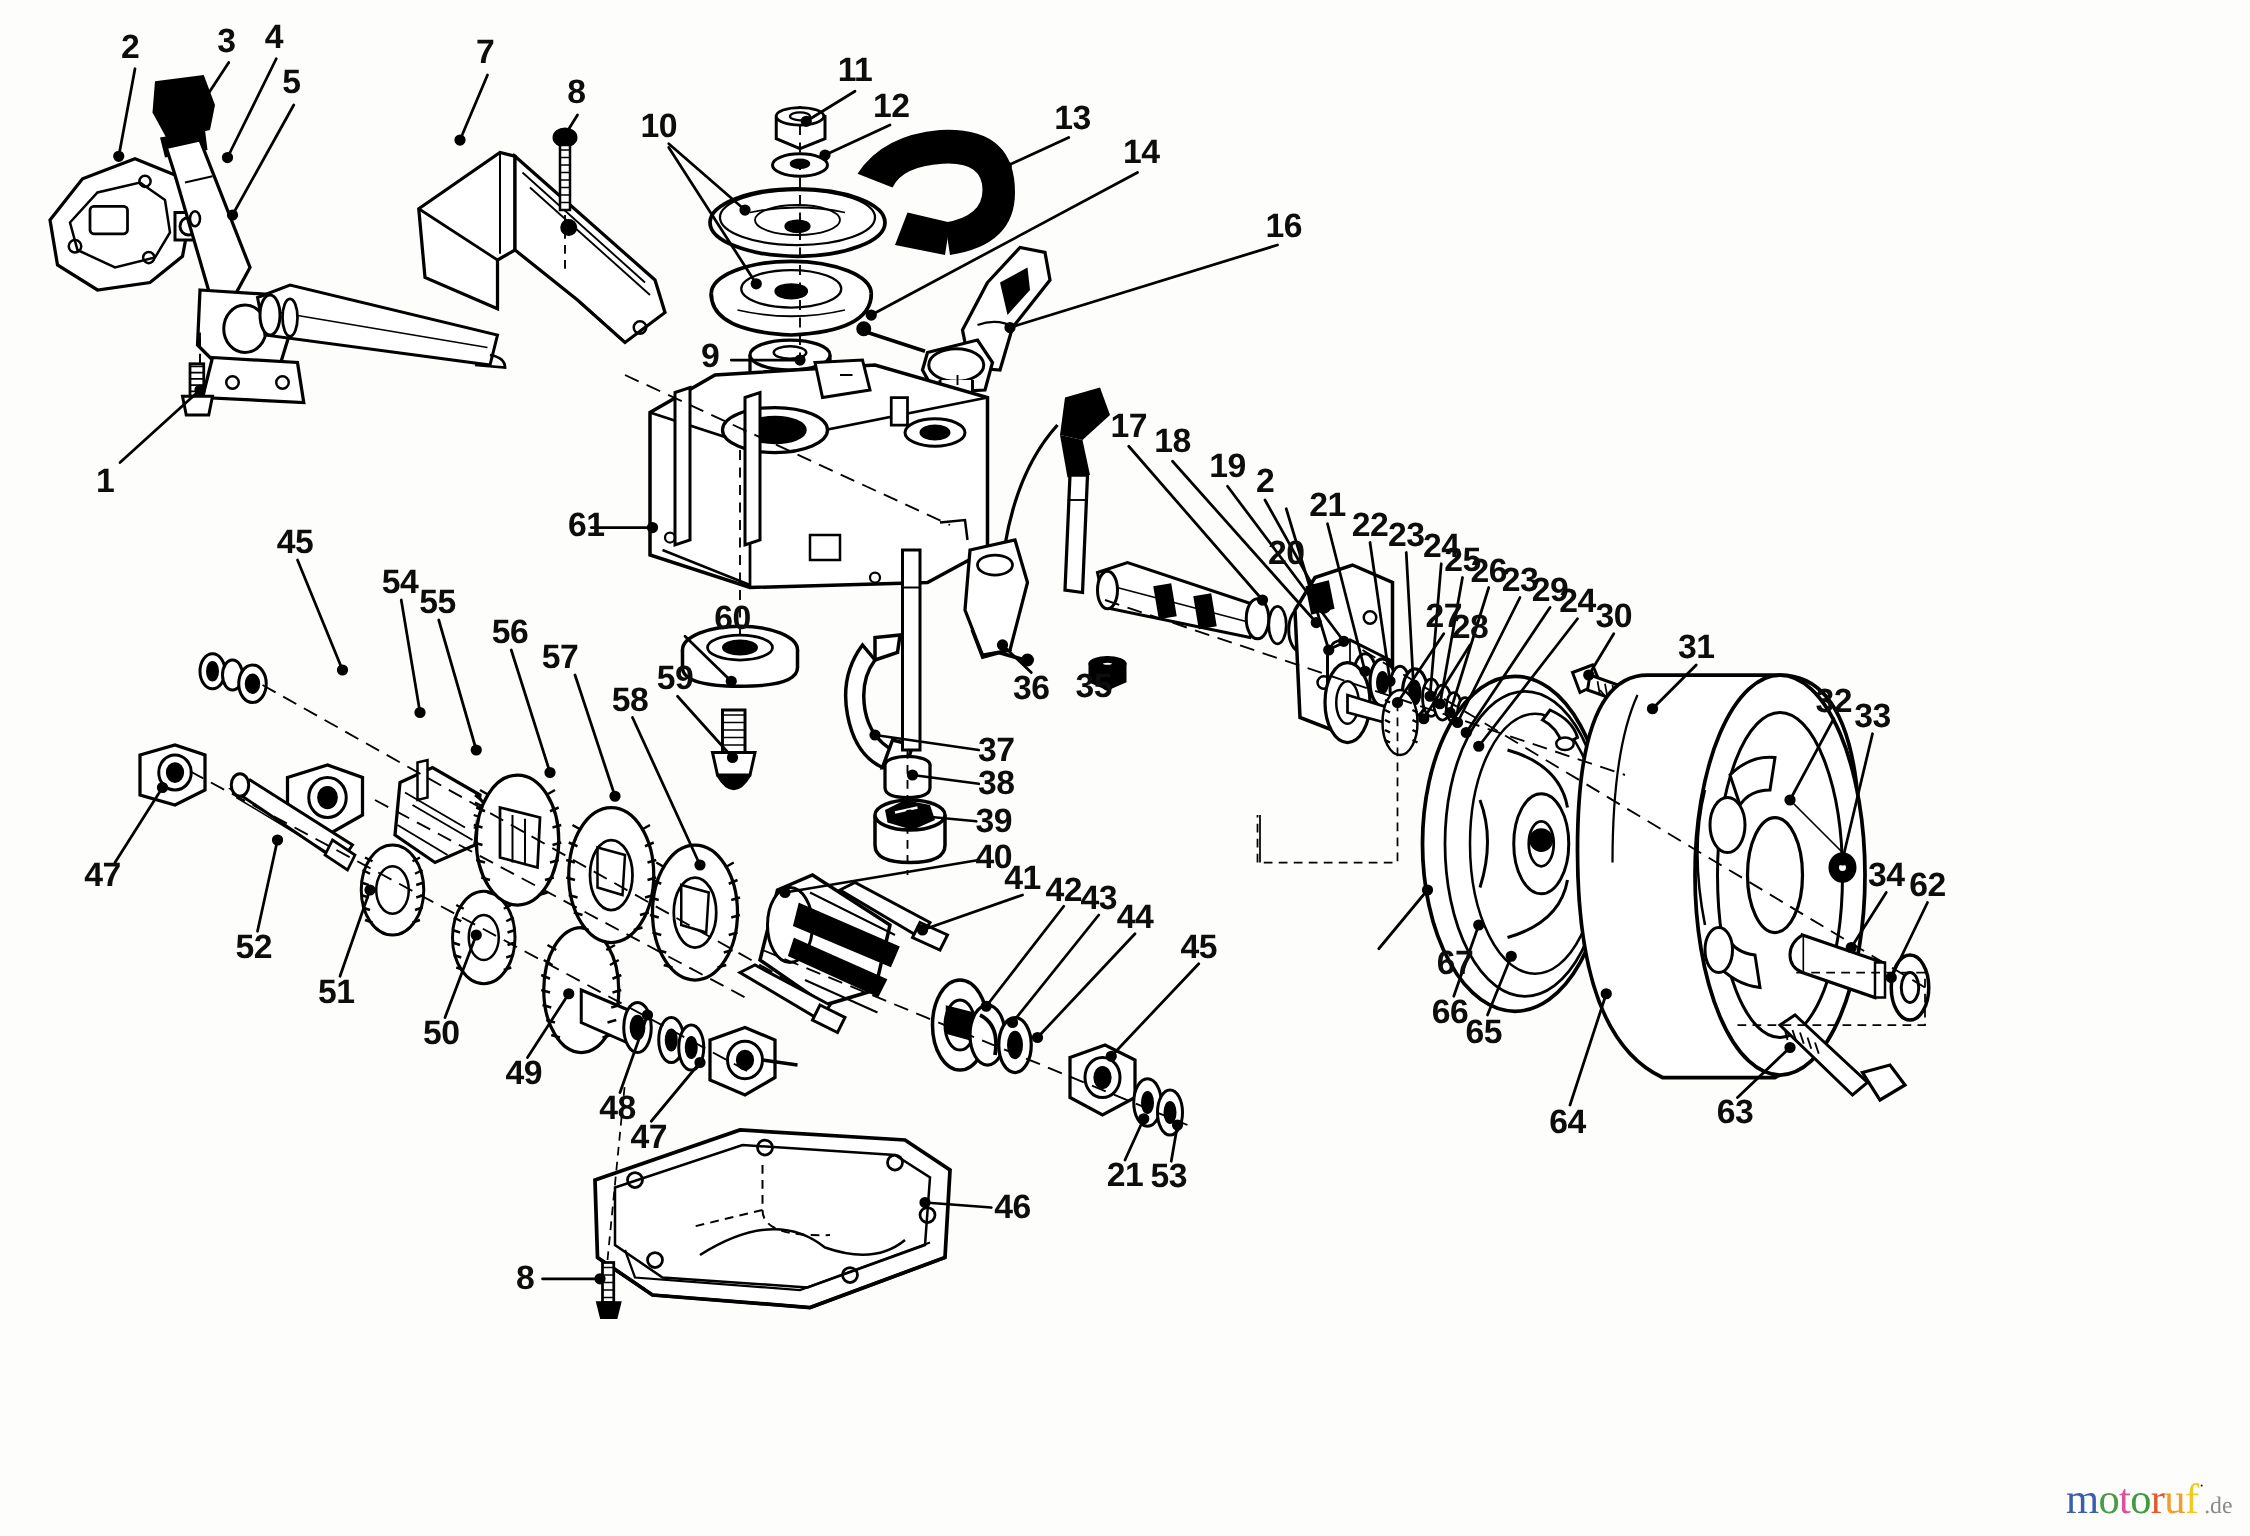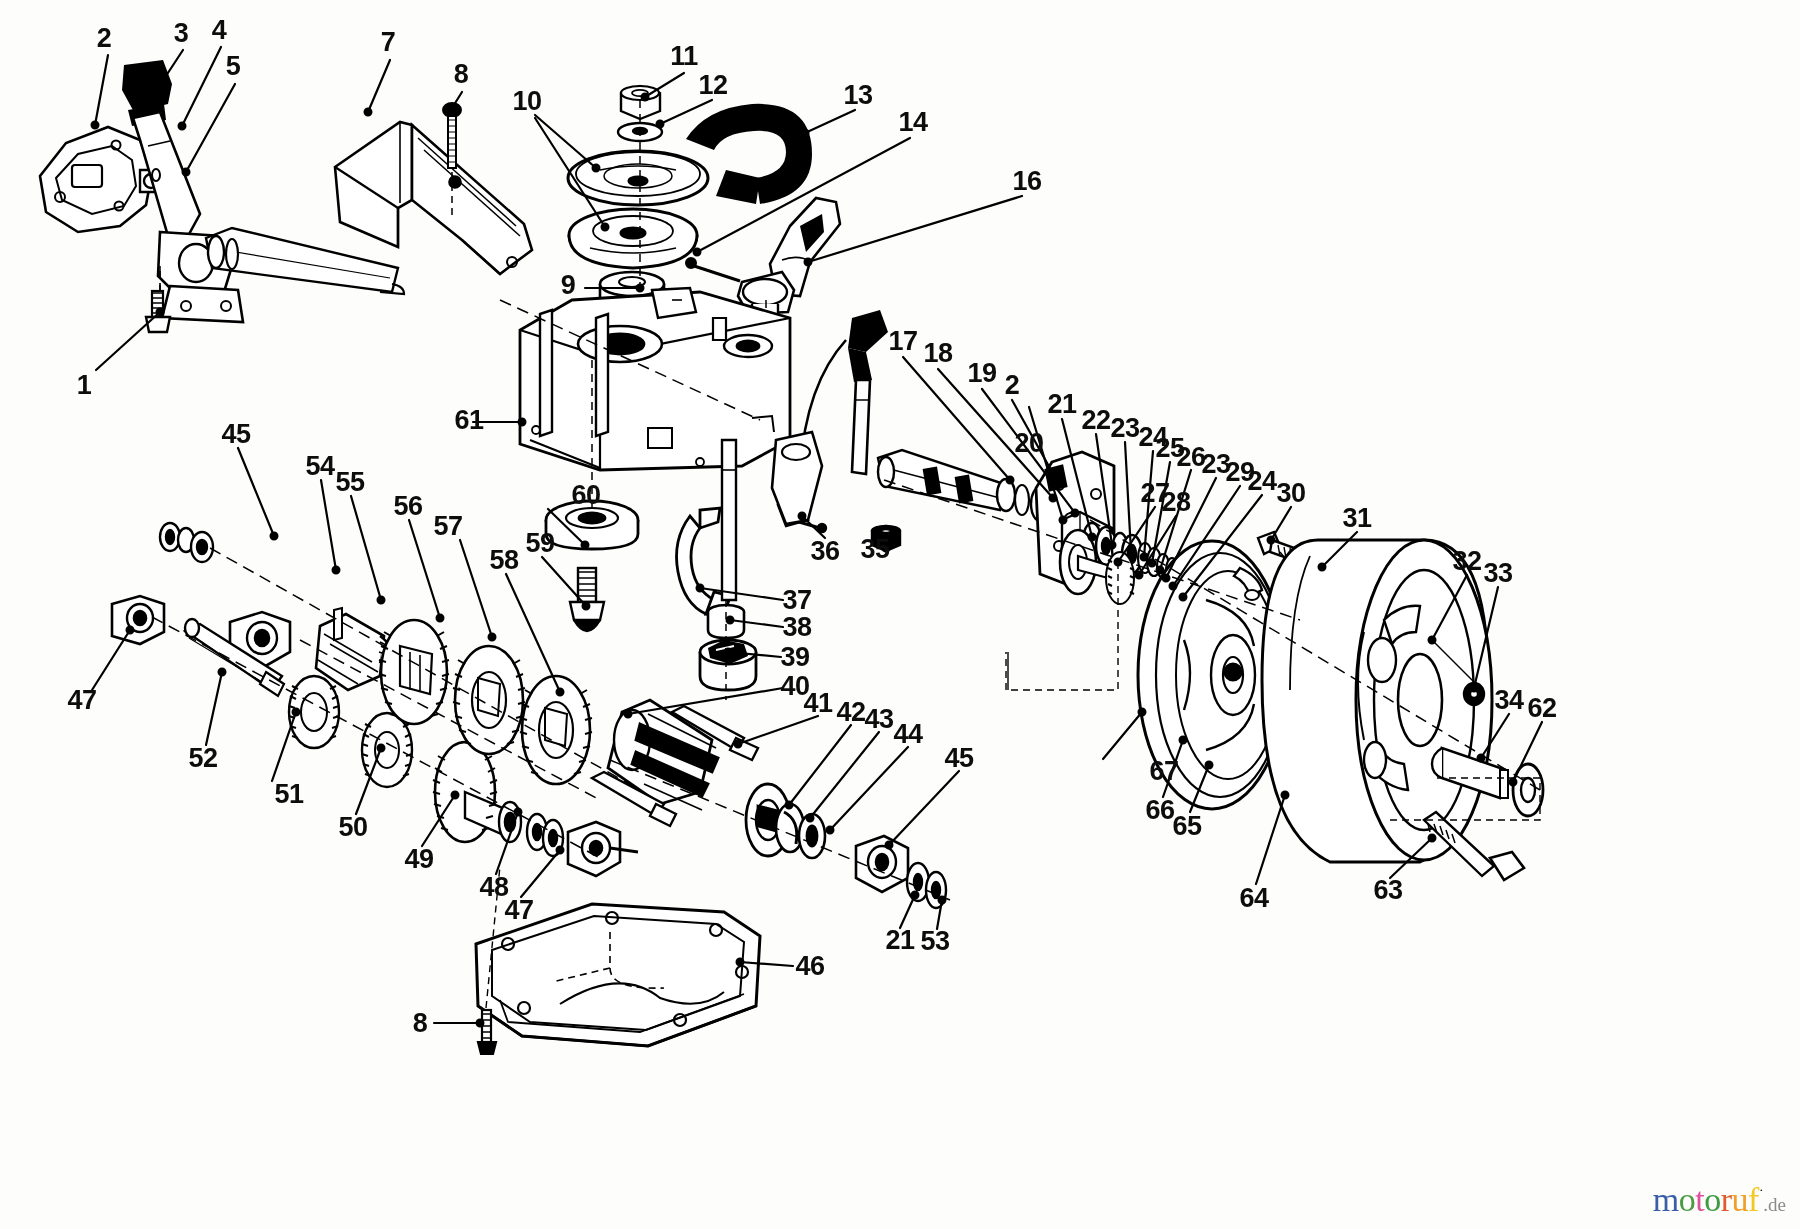--- a/index.html
+++ b/index.html
@@ -702,21 +702,21 @@
       <div class="callout" style="left: 236px; top: 434px;">45</div>
       <div class="callout" style="left: 320px; top: 466px;">54</div>
       <div class="callout" style="left: 350px; top: 482px;">55</div>
       <div class="callout" style="left: 408px; top: 506px;">56</div>
       <div class="callout" style="left: 448px; top: 526px;">57</div>
       <div class="callout" style="left: 504px; top: 560px;">58</div>
       <div class="callout" style="left: 540px; top: 543px;">59</div>
       <div class="callout" style="left: 545px; top: 495px; margin-left: 41px;">60</div>
       <div class="callout" style="left: 82px; top: 700px;">47</div>
       <div class="callout" style="left: 203px; top: 758px;">52</div>
-      <div class="callout" style="left: 269px; top: 794px; margin-left: 20px;">51</div>
+      <div class="callout" style="left: 269px; top: 794px;">51</div>
       <div class="callout" style="left: 353px; top: 827px;">50</div>
       <div class="callout" style="left: 419px; top: 859px;">49</div>
       <div class="callout" style="left: 494px; top: 887px;">48</div>
       <div class="callout" style="left: 519px; top: 910px;">47</div>
       <div class="callout" style="left: 420px; top: 1023px;">8</div>
       <div class="callout" style="left: 810px; top: 966px;">46</div>
       <div class="callout" style="left: 825px; top: 551px;">36</div>
       <div class="callout" style="left: 875px; top: 549px;">35</div>
       <div class="callout" style="left: 797px; top: 600px;">37</div>
       <div class="callout" style="left: 797px; top: 627px;">38</div>

